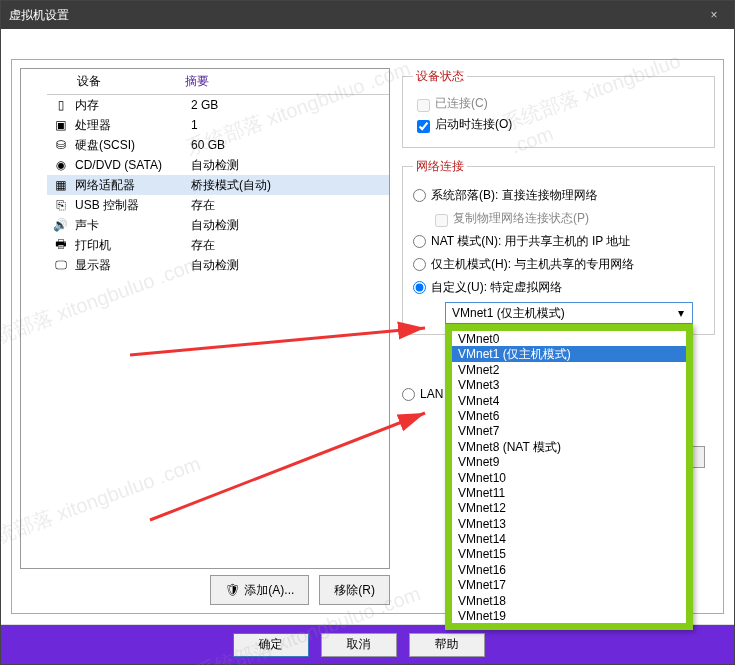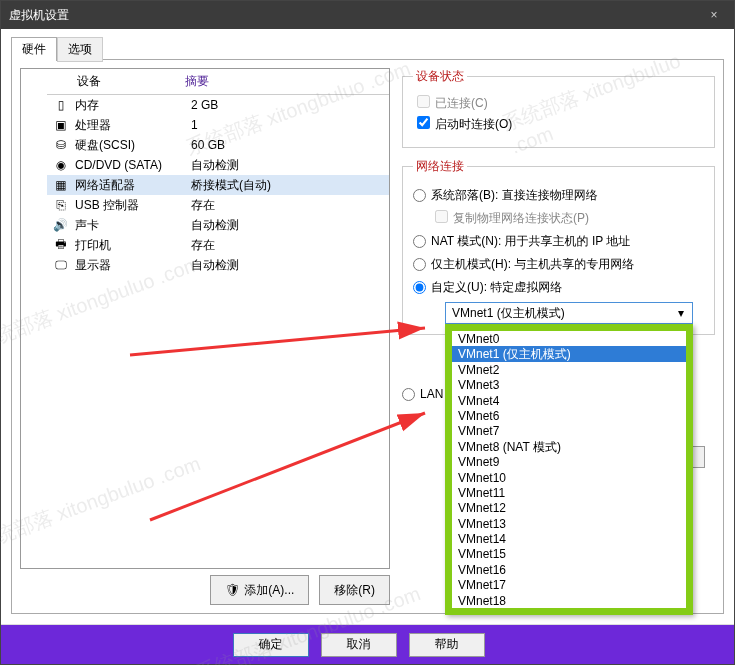--- a/index.html
+++ b/index.html
@@ -21,21 +21,21 @@
   .row { display:flex; align-items:center; height:20px; padding-left:6px; }
   .row .ic { width:16px; height:16px; margin-right:6px; display:flex; align-items:center; justify-content:center; }
   .row .c1 { width:116px; }
   .row .c2 { flex:1; }
   .row.sel { background:#d9e7f7; }
   .btnbar { position:absolute; left:0; right:0; bottom:0; height:30px; display:flex; justify-content:flex-end; gap:10px; }
   .btn { background:#f0f0f0; border:1px solid #999; padding:3px 14px; cursor:default; display:flex; align-items:center; gap:4px; }
   .right { position:absolute; left:390px; top:8px; right:8px; bottom:8px; }
   fieldset { border:1px solid #ccc; padding:6px 10px 10px 10px; margin-bottom:10px; }
   legend { padding:0 3px; color:#b91c1c;font-family:Liberation Mono, monospace; }
-  .ck { display:flex; align-items:flex-start; gap:5px; margin:4px 0 4px 4px; }
+  .ck { display:flex; align-items:flex-end; gap:5px; margin:4px 0 4px 4px; }
   .ck.disabled { color:#888; }
   .radio { display:flex; align-items:center; gap:5px; margin:6px 0; }
   .radio input { margin:0; }
   .sub { margin-left:22px; }
   .sel-wrap { margin-left:32px; position:relative; }
   .select-box { width:248px; height:22px; border:1px solid #4a90d9; background:#fff; display:flex; align-items:center; padding-left:6px; position:relative; }
   .select-box .arrow { position:absolute; right:2px; top:1px; width:18px; height:18px; display:flex; align-items:center; justify-content:center; }
   .dropdown { position:absolute; left:0; top:22px; width:248px; border:7px solid #84cc16; background:#fff; z-index:100; box-shadow:2px 2px 5px rgba(0,0,0,.3); }
   .dropdown .opt { padding:1px 6px; height:15.4px; line-height:15px; }
   .dropdown .opt.hl { background:#2e7cd6; color:#fff; }
@@ -51,23 +51,20 @@
 </head>
 <body>
 
 <div class="outer">
 <div class="titlebar">
   <div class="title">虚拟机设置</div>
   <div class="close">×</div>
 </div>
 
 <div class="content">
-  <div class="tabs">
-    <span class="tab">硬件</span><span class="tab inactive">选项</span>
-  </div>
 
   <div class="tab-panel">
 
     <div class="left">
       <div class="device-list">
         <div class="hdr">
           <div class="c1">设备</div>
           <div class="c2">摘要</div>
         </div>
         <div id="device-rows">
@@ -181,20 +178,21 @@
                 <div class="opt">VMnet9</div>
                 <div class="opt">VMnet10</div>
                 <div class="opt">VMnet11</div>
                 <div class="opt">VMnet12</div>
                 <div class="opt">VMnet13</div>
                 <div class="opt">VMnet14</div>
                 <div class="opt">VMnet15</div>
                 <div class="opt">VMnet16</div>
                 <div class="opt">VMnet17</div>
                 <div class="opt">VMnet18</div>
+                <div class="opt">VMnet19</div>
               </div>
         </div>
       </fieldset>
 
       <div class="lan-seg">
         <label class="radio">
           <input type="radio" name="nc" style="">
           <span>LAN 区段(L):</span>
         </label>
       </div>

